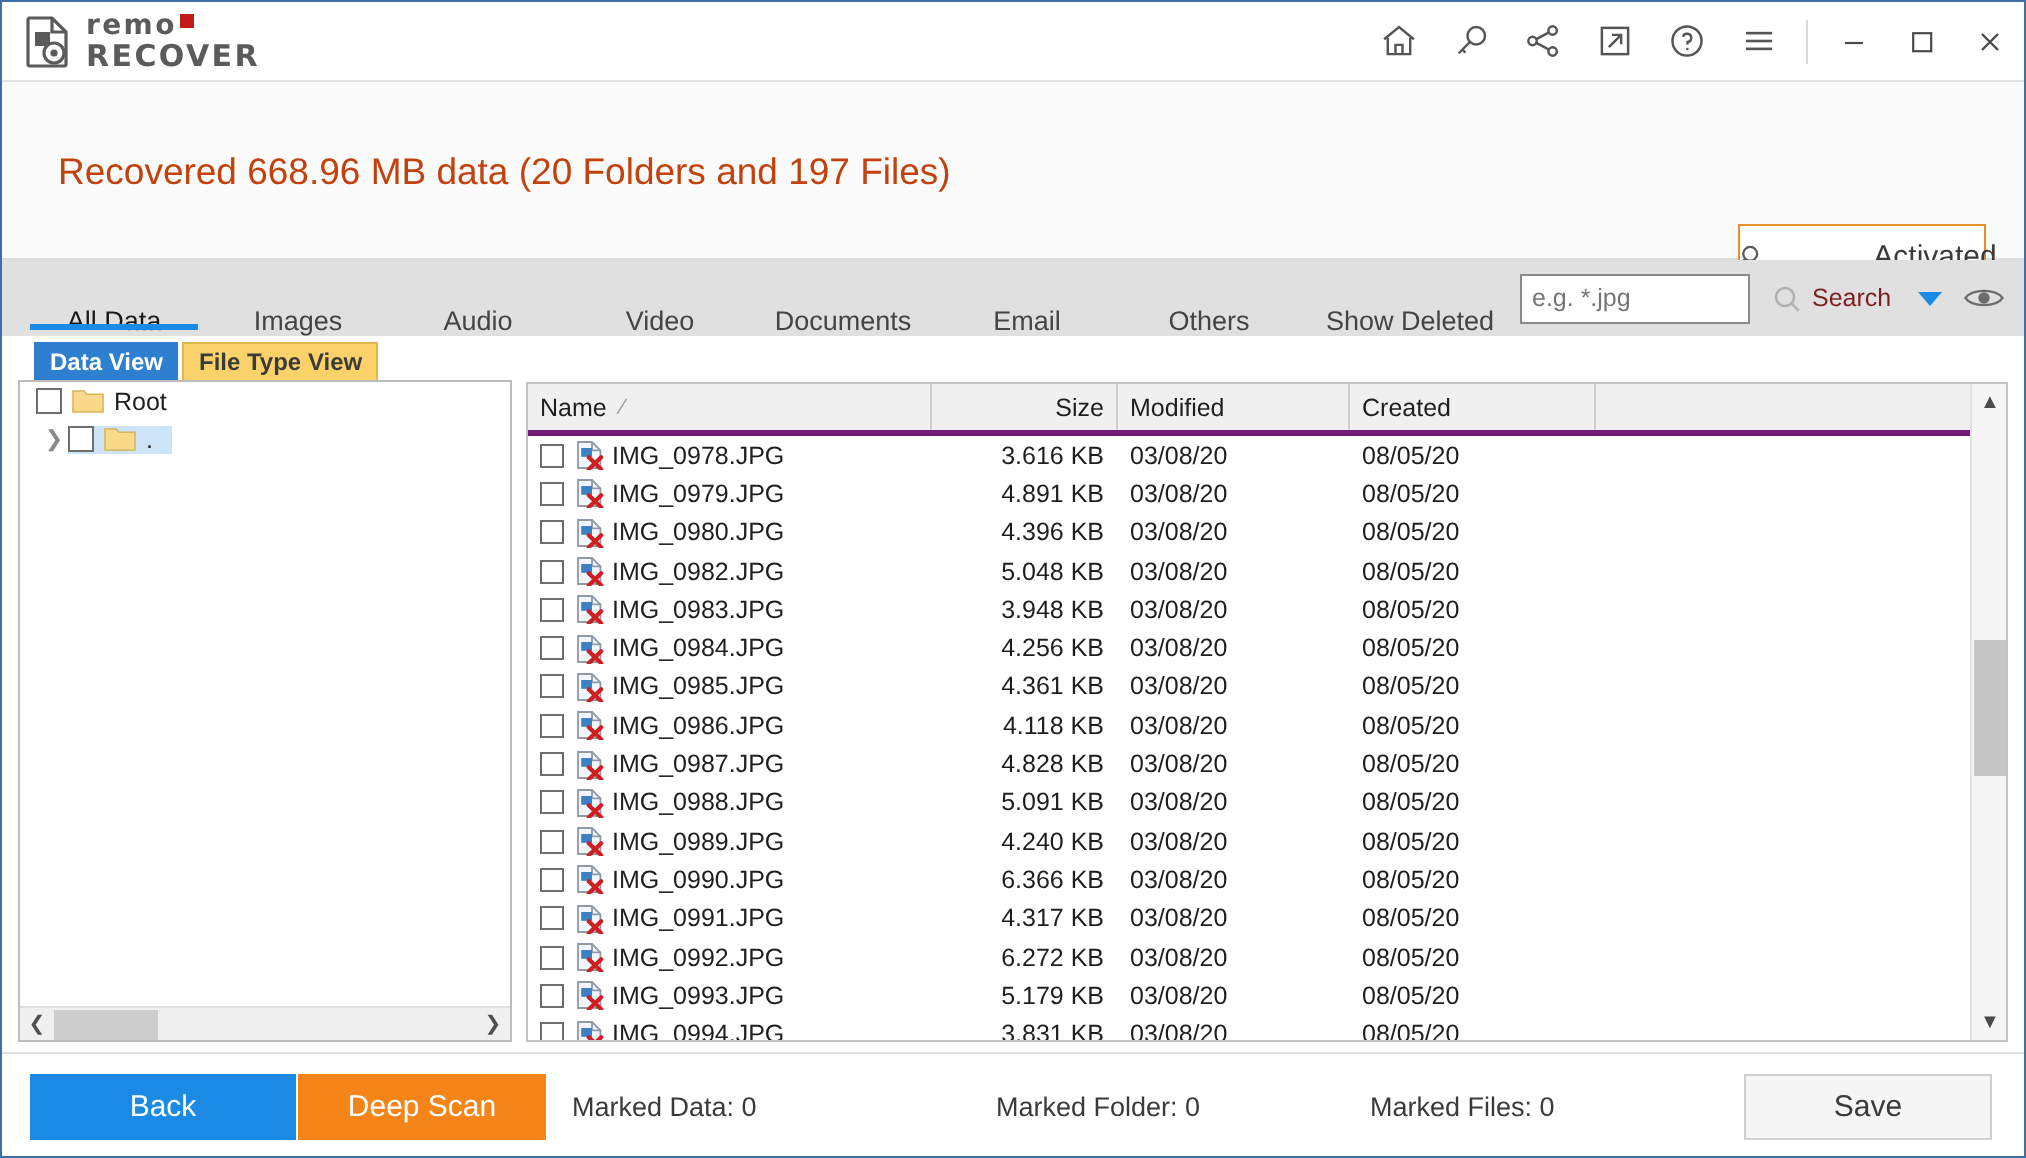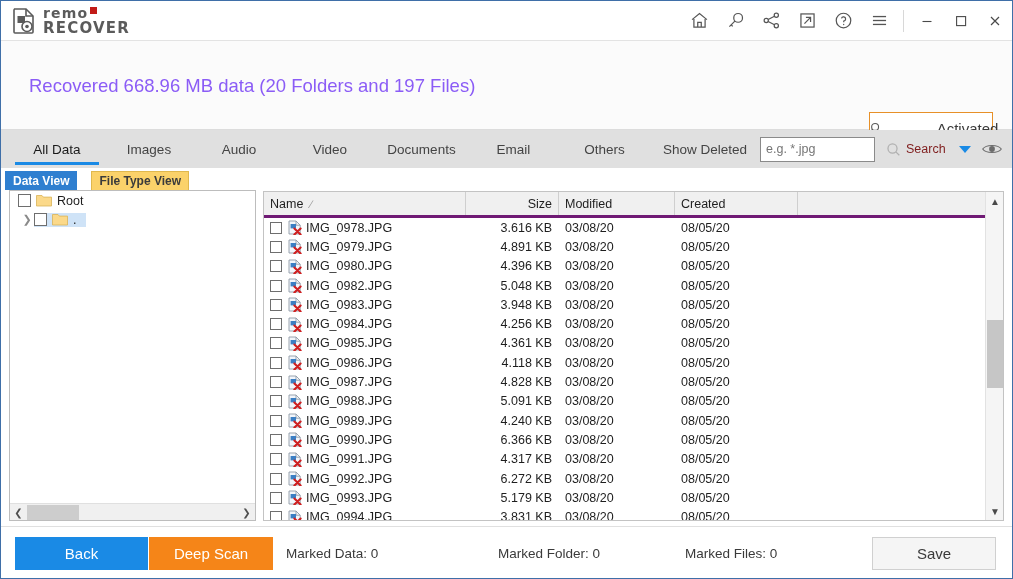--- a/index.html
+++ b/index.html
@@ -66,21 +66,21 @@
 
   
   .banner {
     position: absolute; left: 0; top: 40px;
     width: 1011px; height: 89px;
     background: #fbfbfb;
     border-bottom: 1px solid #dcdcdc;
   }
   .banner-title {
     position: absolute; left: 28px; top: 34px;
-    font-size: 18.5px; color: #8b5cf6;
+    font-size: 18.5px; color: #c2410c;
     white-space: nowrap;
   }
   .activated-btn {
     position: absolute; left: 868px; top: 71px;
     width: 124px; height: 33px;
     border: 1px solid #e79028;
     background: #ffffff;
     display: flex; align-items: center; justify-content: center;
     gap: 7px;
     cursor: pointer;
@@ -91,24 +91,24 @@
 
   
   .tabsbar {
     position: absolute; left: 0; top: 129px;
     width: 1011px; height: 38px;
     background: #e0e0e0;
     display: flex; align-items: stretch;
   }
   .tab {
     position: relative;
-    display: flex; align-items: flex-start; justify-content: center;
+    display: flex; align-items: flex-end; justify-content: center;
     font-size: 13.5px; color: #444444;
     cursor: pointer;
-    padding: 12px 6px;
+    padding: 0 6px;
   }
   .tab.active { color: #1a1a1a; }
   .tab.active::after {
     content: ""; position: absolute;
     left: 6px; right: 6px; bottom: 3px; height: 3px;
     background: #1a8ae5;
   }
   .searchbox {
     align-self: center;
     width: 115px; height: 25px;
@@ -123,22 +123,22 @@
     align-self: center;
     display: flex; align-items: center; gap: 4px;
     margin-left: 10px; cursor: pointer;
   }
   .search-go-label { font-size: 12.5px; color: #7f1d1d; }
   .caret-btn { align-self: center; margin-left: 12px; cursor: pointer; }
   .eye-btn { align-self: center; margin-left: 9px; cursor: pointer; }
 
   
   .viewtabs {
-    position: absolute; left: 4px; top: 170px;
-    display: flex; align-items: flex-start; gap: 14px;
+    position: absolute; left: 16px; top: 170px;
+    display: flex; align-items: flex-start; gap: 2px;
     z-index: 4;
   }
   .vtab {
     height: 19px;
     padding: 0 7px;
     font-size: 12px; font-weight: bold;
     display: flex; align-items: center;
     cursor: pointer;
     border: 1px solid #b9b9b9;
     border-bottom: none;

